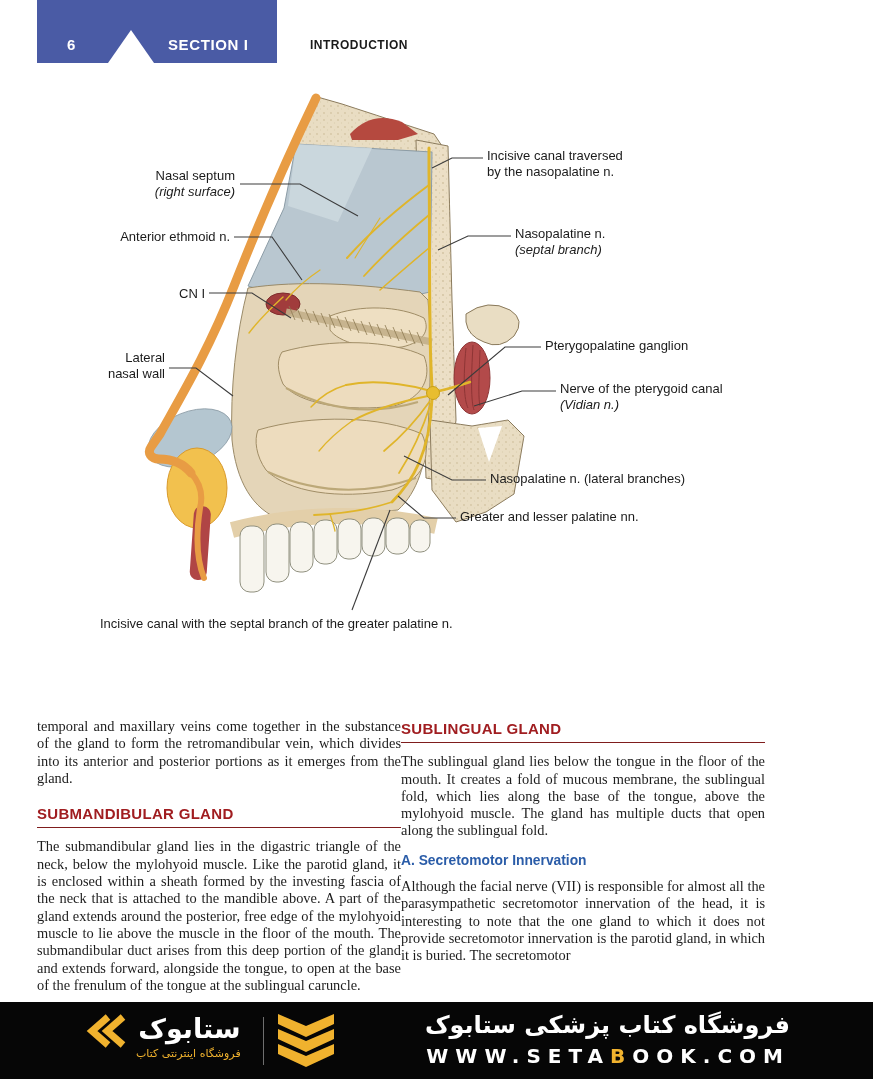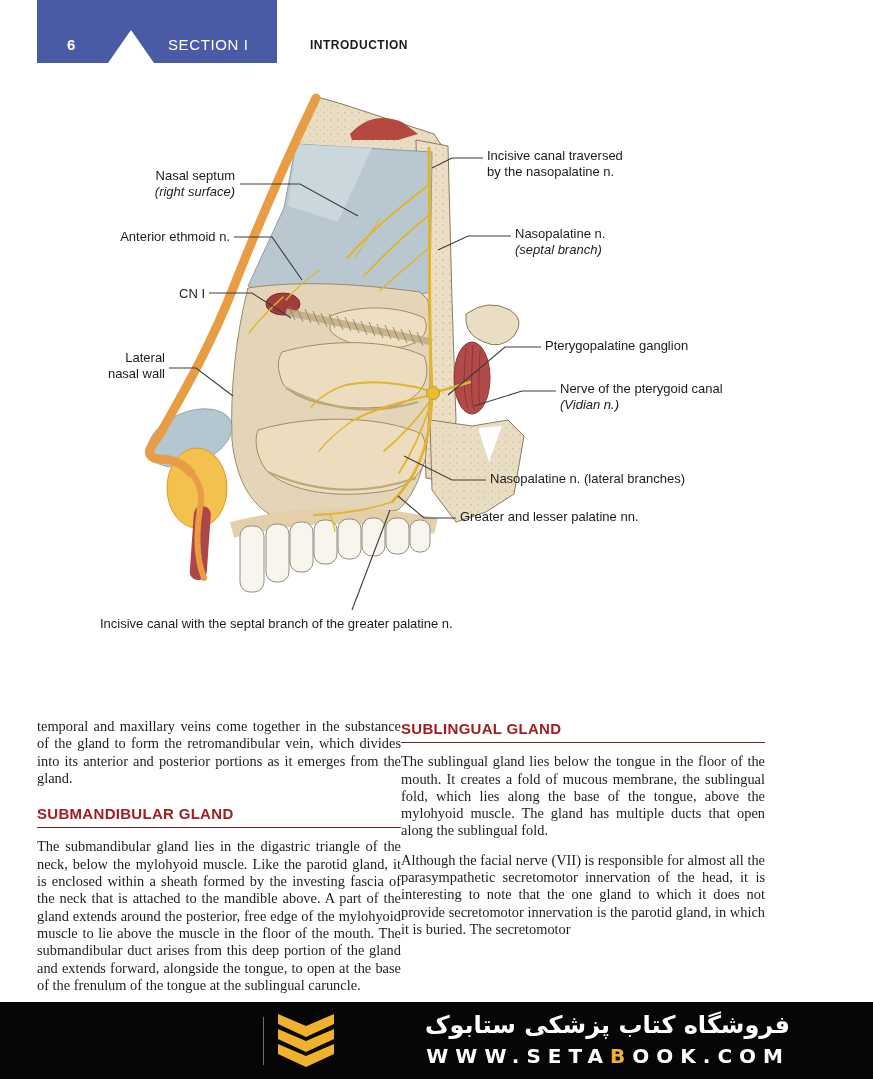--- a/index.html
+++ b/index.html
@@ -5,21 +5,21 @@
   html,body{margin:0;padding:0;background:#ffffff;}
   .page{position:relative;width:873px;height:1079px;background:#ffffff;overflow:hidden;
         font-family:"Liberation Sans",sans-serif;color:#1d1d1d;}
 
   
   .banner{position:absolute;left:37px;top:0;width:240px;height:63px;background:#4a5ba5;}
   .page-num{position:absolute;left:30px;top:36px;color:#fff;font-weight:bold;font-size:15px;}
   .pennant{position:absolute;left:71px;bottom:0;width:0;height:0;
            border-left:23px solid transparent;border-right:23px solid transparent;
            border-bottom:33px solid #ffffff;}
-  .section-label{position:absolute;left:131px;top:36px;color:#fff;font-weight:normal;
+  .section-label{position:absolute;left:131px;top:36px;color:#fff;font-weight:bold;
                  font-size:15px;letter-spacing:.6px;}
   .chapter-title{position:absolute;left:310px;top:38px;color:#1a1a1a;font-weight:bold;
                  font-size:12px;letter-spacing:.5px;}
 
   
   .figure{position:absolute;left:0;top:90px;width:873px;height:548px;}
   .figure svg.anatomy{position:absolute;left:0;top:0;}
   .flabel{position:absolute;font-size:13px;line-height:15.5px;color:#1b1b1b;white-space:nowrap;}
   .flabel.r{text-align:right;}
   .flabel .it{font-style:italic;margin-top:28px;}
@@ -246,25 +246,36 @@
 
   <div class="cols">
     <div class="col">
       <p>temporal and maxillary veins come together in the substance of the gland to form the retromandibular vein, which divides into its anterior and posterior portions as it emerges from the gland.</p>
       <h2 class="h-red">SUBMANDIBULAR GLAND</h2>
       <p>The submandibular gland lies in the digastric triangle of the neck, below the mylohyoid muscle. Like the parotid gland, it is enclosed within a sheath formed by the investing fascia of the neck that is attached to the mandible above. A part of the gland extends around the posterior, free edge of the mylohyoid muscle to lie above the muscle in the floor of the mouth. The submandibular duct arises from this deep portion of the gland and extends forward, alongside the tongue, to open at the base of the frenulum of the tongue at the sublingual caruncle.</p>
     </div>
     <div class="col">
       <h2 class="h-red first">SUBLINGUAL GLAND</h2>
       <p>The sublingual gland lies below the tongue in the floor of the mouth. It creates a fold of mucous membrane, the sublingual fold, which lies along the base of the tongue, above the mylohyoid muscle. The gland has multiple ducts that open along the sublingual fold.</p>
+      <div class="subhead">A. Secretomotor Innervation</div>
       <p>Although the facial nerve (VII) is responsible for almost all the parasympathetic secretomotor innervation of the head, it is interesting to note that the one gland to which it does not provide secretomotor innervation is the parotid gland, in which it is buried. The secretomotor</p>
     </div>
   </div>
 
   <div class="footer">
+    <div class="brand">
+      <svg class="brand-chev" viewBox="0 0 46 34" width="46" height="34" xmlns="http://www.w3.org/2000/svg">
+        <path d="M28,3 L12,17 L28,31" fill="none" stroke="#f0b22e" stroke-width="7"></path>
+        <path d="M43,3 L27,17 L43,31" fill="none" stroke="#f0b22e" stroke-width="7"></path>
+      </svg>
+      <div class="brand-text">
+        <div class="brand-name" dir="rtl">ستابوک</div>
+        <div class="brand-tagline" dir="rtl">فروشگاه اینترنتی کتاب</div>
+      </div>
+    </div>
     <div class="fdivider"></div>
     <svg class="book-mark" viewBox="0 0 58 54" width="58" height="54" xmlns="http://www.w3.org/2000/svg">
       <path d="M1,0 L29,12 L57,0 L57,10 L29,23 L1,10 Z" fill="#f0b22e"></path>
       <path d="M1,15 L29,27 L57,15 L57,25 L29,38 L1,25 Z" fill="#f0b22e"></path>
       <path d="M1,30 L29,42 L57,30 L57,40 L29,53 L1,40 Z" fill="#f0b22e"></path>
     </svg>
     <div class="store-title" dir="rtl">فروشگاه کتاب پزشکی ستابوک</div>
     <div class="site-url"><span>WWW.SETA</span><span class="accent">B</span><span>OOK.COM</span></div>
   </div>
 

